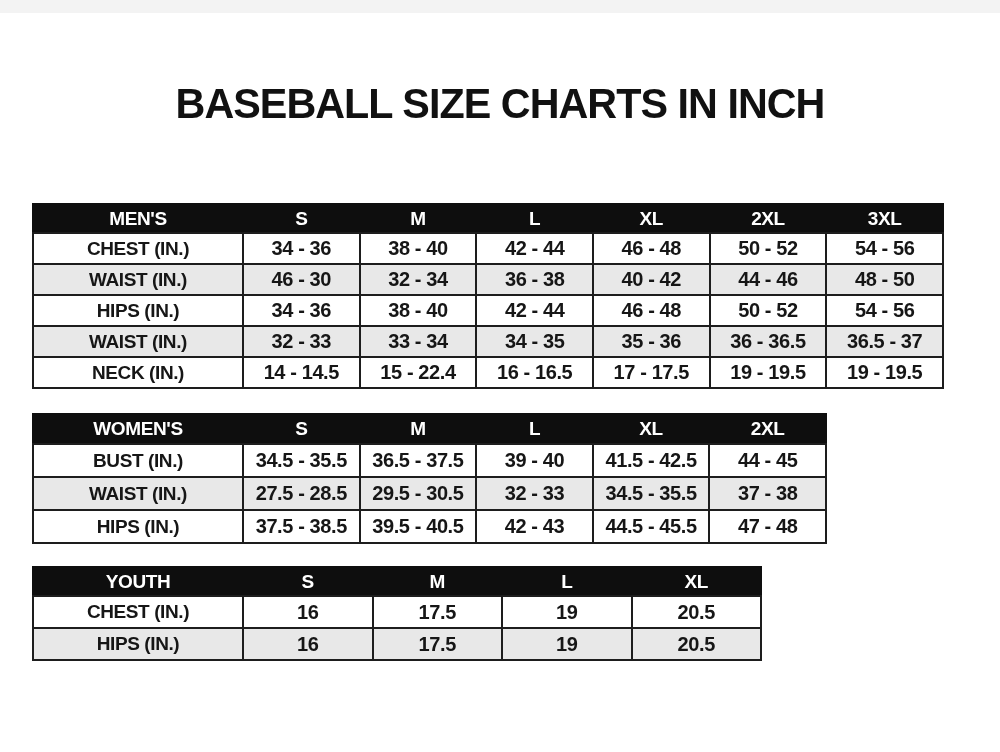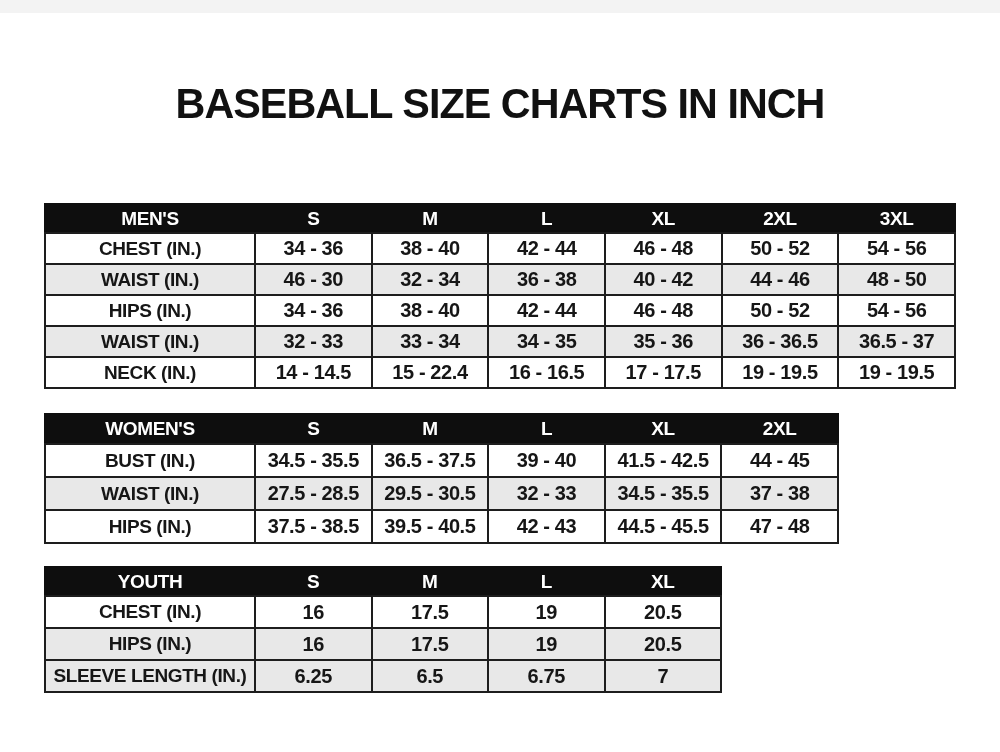--- a/index.html
+++ b/index.html
@@ -25,21 +25,21 @@
     text-align: center;
     font-size: 43px;
     font-weight: 700;
     letter-spacing: -1px;
     color: #111111;
     margin: 0;
     transform: scaleX(0.96);
   }
   .size-table {
     position: absolute;
-    left: 44px;
+    left: 32px;
     border-collapse: collapse;
     table-layout: fixed;
     background: #c2410c;
   }
   .size-table th,
   .size-table td {
     border: 2px solid #1d1d1d;
     text-align: center;
     vertical-align: middle;
     padding: 0 2px;
@@ -66,21 +66,21 @@
   .size-table tbody td.row-label {
     font-size: 19px;
   }
   
   #table-mens  { top: 190px; width: 912px; }
   #table-mens  thead th { height: 27px; }
   #table-mens  tbody td { height: 29px; }
   #table-womens { top: 400px; width: 795px; }
   #table-womens thead th { height: 28px; }
   #table-womens tbody td { height: 31px; }
-  #table-youth { top: 553px; width: 678px; border-radius: 21px; }
+  #table-youth { top: 553px; width: 730px; border-radius: 21px; }
   #table-youth thead th { height: 27px; }
   #table-youth tbody td { height: 30px; }
 </style>
 </head>
 <body>
 
 <div class="page">
   <h1 class="page-title">BASEBALL SIZE CHARTS IN INCH</h1>
 
   <table id="table-mens" class="size-table">
@@ -225,22 +225,15 @@
           <td>19</td>
           <td>20.5</td>
         </tr>
         <tr class="alt">
           <td class="row-label">HIPS (IN.)</td>
           <td>16</td>
           <td>17.5</td>
           <td>19</td>
           <td>20.5</td>
         </tr>
-        <tr class="alt">
-          <td class="row-label">SLEEVE LENGTH (IN.)</td>
-          <td>6.25</td>
-          <td>6.5</td>
-          <td>6.75</td>
-          <td>7</td>
-        </tr>
       </tbody>
     </table>
 </div>
 
 </body></html>

